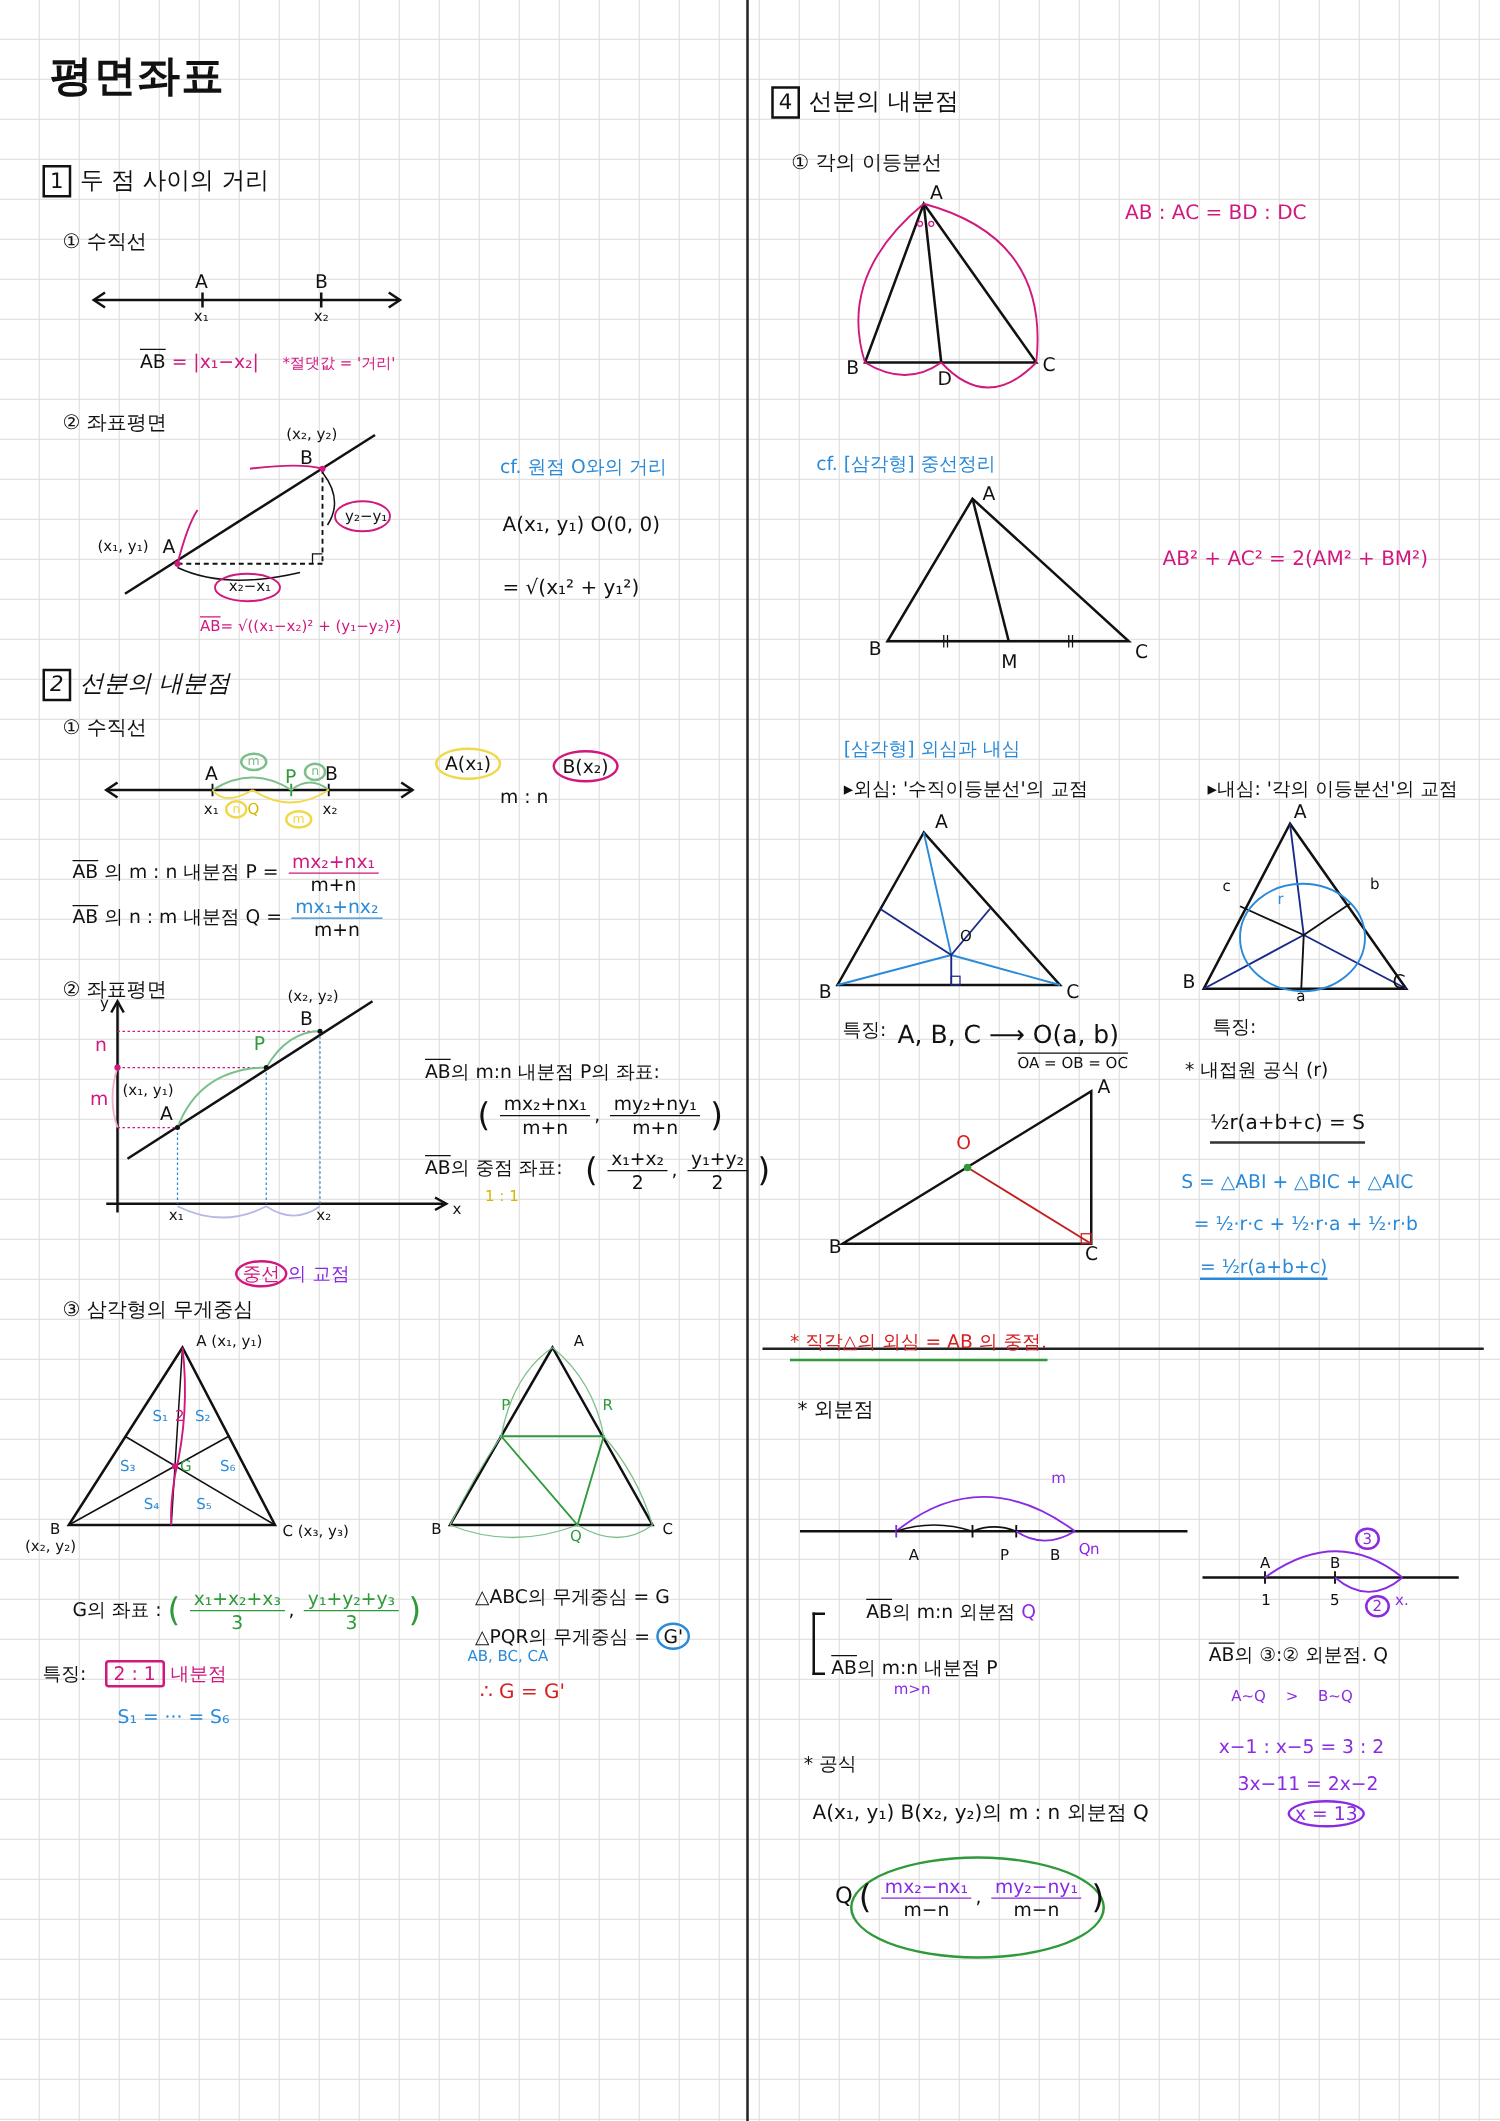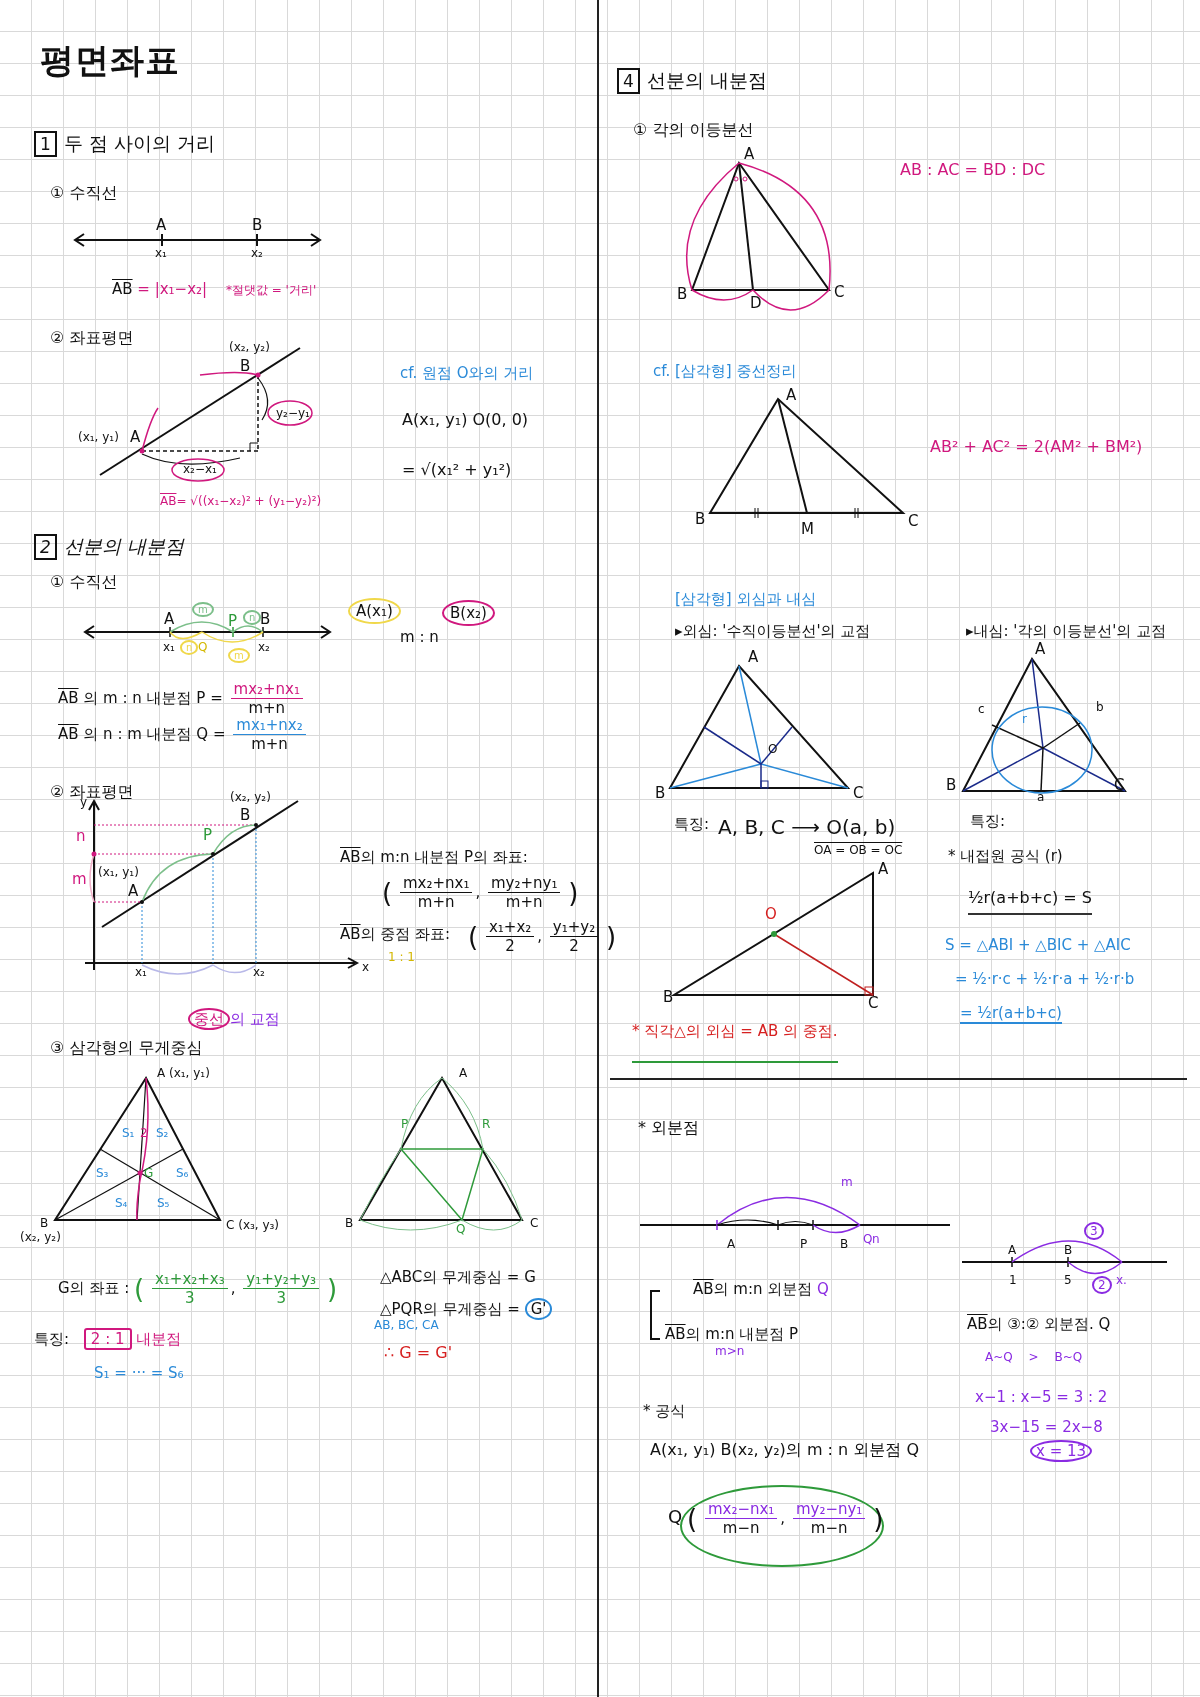--- a/index.html
+++ b/index.html
@@ -355,21 +355,21 @@
 <svg style="left:670px;top:865px;" width="215" height="135">
   <polygon points="4,130 203,130 203,8" fill="none" stroke="#111" stroke-width="2"></polygon>
   <line x1="104" y1="69" x2="203" y2="130" stroke="#c02020" stroke-width="1.5"></line>
   <rect x="195" y="122" width="8" height="8" fill="none" stroke="#c02020"></rect>
   <circle cx="104" cy="69" r="3" fill="#2e9a3a"></circle>
 </svg>
 <div class="abs t" style="left:878px;top:860px;">A</div>
 <div class="abs t" style="left:663px;top:988px;">B</div>
 <div class="abs t" style="left:868px;top:994px;">C</div>
 <div class="abs t red" style="left:765px;top:905px;">O</div>
-<div class="abs t red" style="left:632px;top:1022px;border-bottom:2px solid #2e9a3a;padding-bottom:20px;">* 직각△의 외심 = AB 의 중점.</div>
+<div class="abs t red" style="left:632px;top:1064px;border-bottom:2px solid #2e9a3a;padding-bottom:4px;">* 직각△의 외심 = AB 의 중점.</div>
 
 <div class="abs t" style="left:948px;top:847px;">* 내접원 공식 (r)</div>
 <div class="abs sub" style="left:968px;top:888px;border-bottom:2px solid #333;padding-bottom:6px;">½r(a+b+c) = S</div>
 <div class="abs t blue" style="left:945px;top:936px;">S = △ABI + △BIC + △AIC</div>
 <div class="abs t blue" style="left:955px;top:970px;">= ½·r·c + ½·r·a + ½·r·b</div>
 <div class="abs t blue" style="left:960px;top:1004px;border-bottom:2px solid #2a8ad8;">= ½r(a+b+c)</div>
 
 <div class="abs sub" style="left:638px;top:1118px;">* 외분점</div>
 <svg style="left:635px;top:1180px;" width="320" height="50">
   <line x1="5" y1="45" x2="315" y2="45" stroke="#111" stroke-width="2"></line>
@@ -414,21 +414,21 @@
 <div class="abs s purple circ" style="left:1092px;top:1276px;">2</div>
 <div class="abs t" style="left:967px;top:1315px;">
   <span class="ol">AB</span><span>의  ③:②  외분점. Q</span>
 </div>
 <div class="abs s purple" style="left:985px;top:1350px;">
   <span>A~Q</span>
   <span style="margin:0 12px;">&gt;</span>
   <span>B~Q</span>
 </div>
 <div class="abs t purple" style="left:975px;top:1388px;">x−1 : x−5 = 3 : 2</div>
-<div class="abs t purple" style="left:990px;top:1418px;">3x−15 = 2x−8</div>
+<div class="abs t purple" style="left:990px;top:1418px;">3x−11 = 2x−2</div>
 <div class="abs t purple circ" style="left:1030px;top:1440px;">x = 13</div>
 
 <div class="abs t" style="left:643px;top:1402px;">* 공식</div>
 <div class="abs sub" style="left:650px;top:1440px;">A(x₁, y₁)  B(x₂, y₂)의  m : n  외분점 Q</div>
 <div class="abs" style="left:680px;top:1485px;width:200px;height:78px;border:2px solid #2e9a3a;border-radius:50%;"></div>
 <div class="abs t" style="left:668px;top:1500px;">
   <span style="font-size:18px;">Q</span>
   <span style="font-size:26px;vertical-align:middle;">(</span>
   <span class="frac purple">
       <span class="num">mx₂−nx₁</span>

